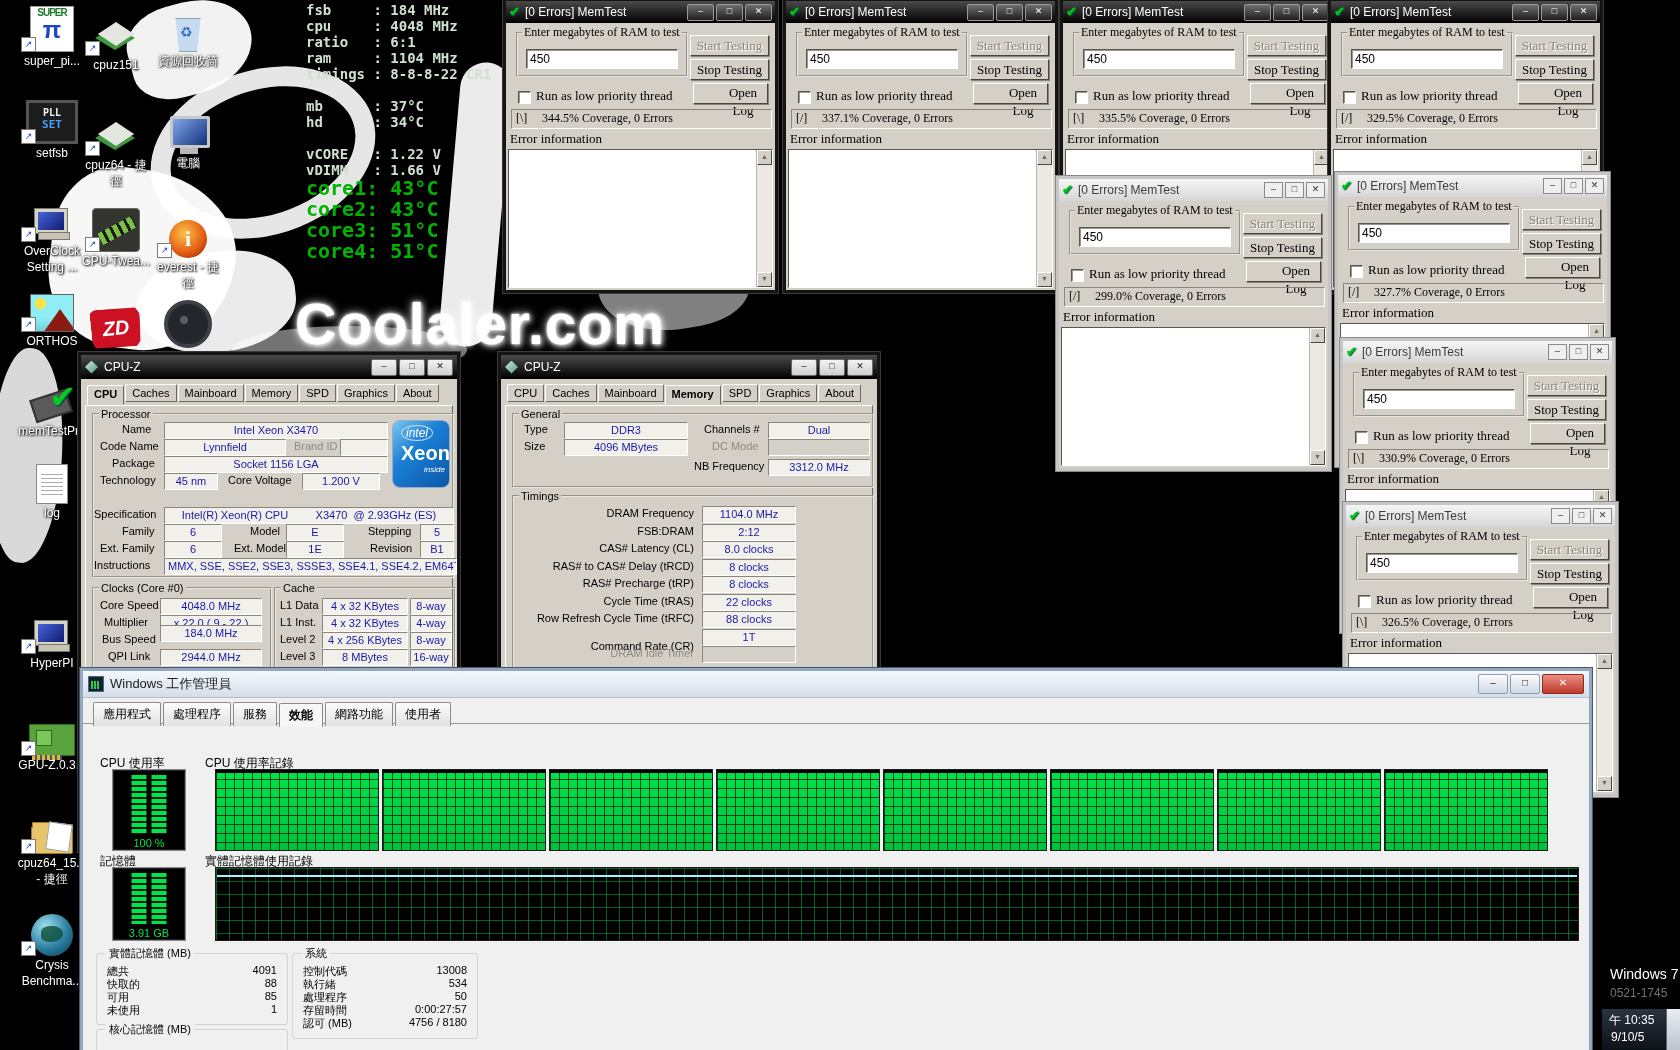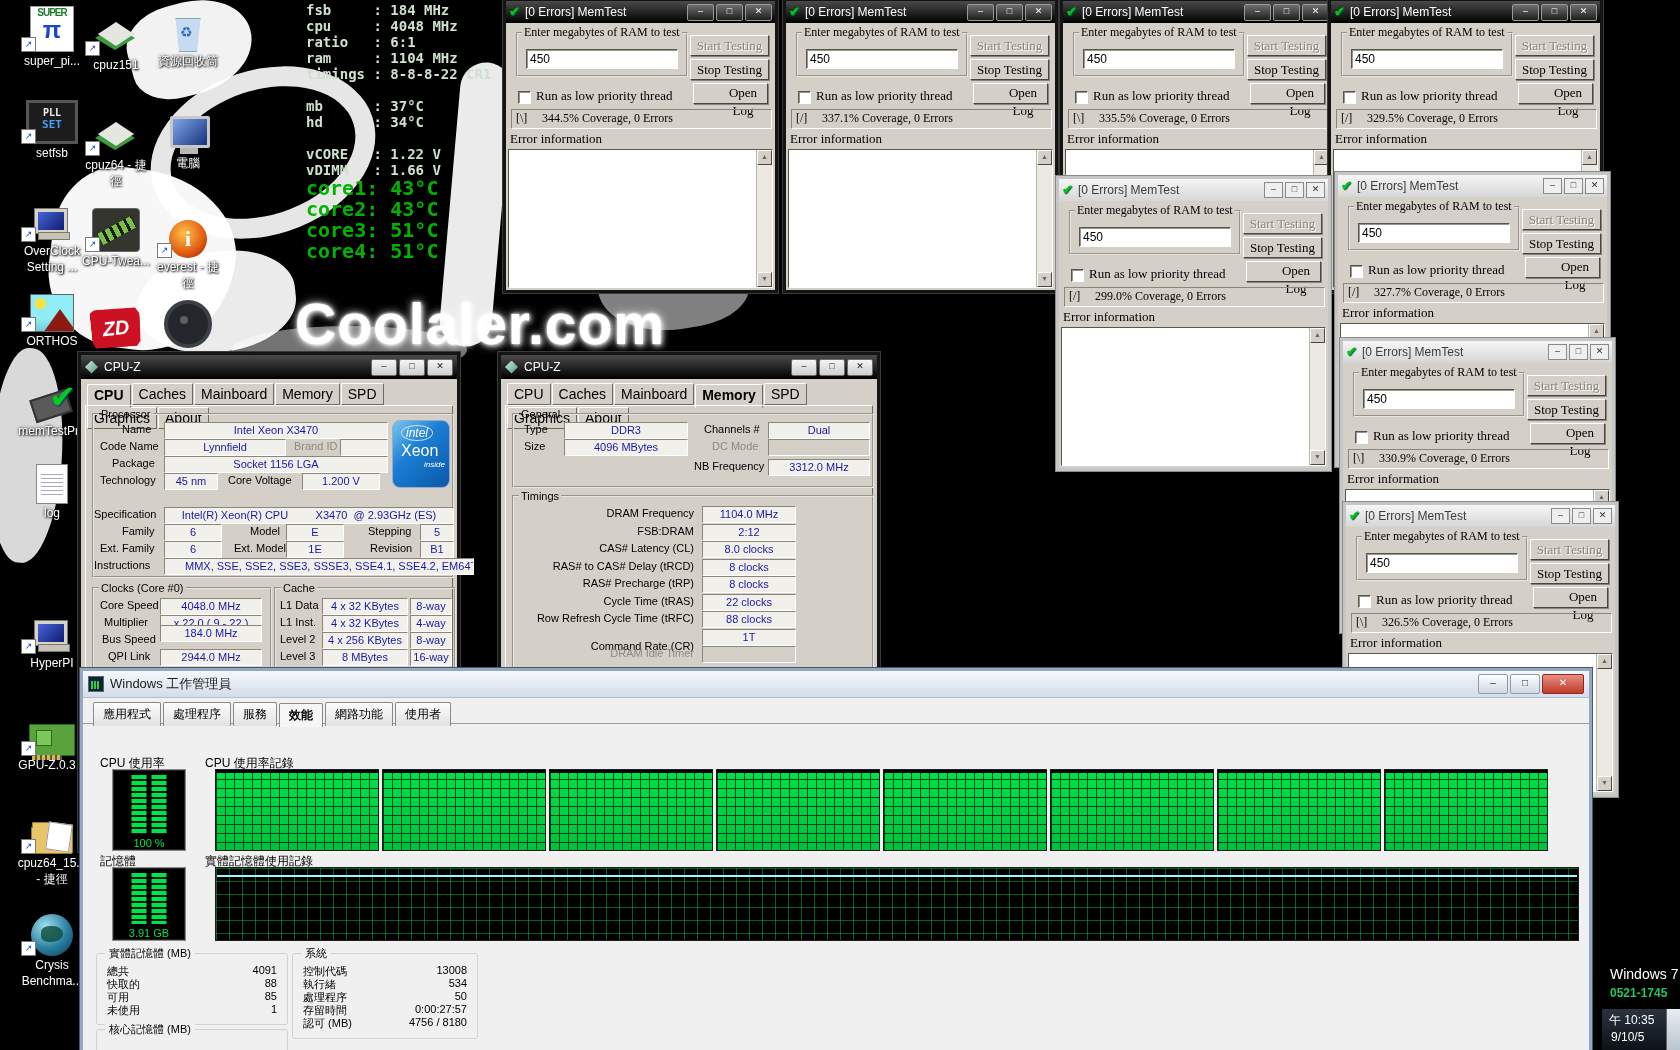--- a/index.html
+++ b/index.html
@@ -113,36 +113,36 @@
   .mt-sarrow.up{top:0;} .mt-sarrow.down{bottom:0;}
   
   .cpuz{position:absolute;width:382px;height:500px;box-sizing:border-box;border:3px solid #141414;background:#d4d0c8;
         box-shadow:0 0 0 1px #3a3a3a;}
   .cz-title{height:24px;background:linear-gradient(#4a4a4a,#000);display:flex;align-items:center;padding:0 4px;}
   .cz-dia{width:13px;height:13px;background:linear-gradient(135deg,#cfe8df,#4f9a7f);clip-path:polygon(50% 0,100% 50%,50% 100%,0 50%);}
   .cz-title-text{color:#fff;font-size:12px;margin-left:6px;flex:1;}
   .cz-btn{width:24px;height:15px;margin-left:2px;background:linear-gradient(#f4f4f4,#cfcfcf);border:1px solid #6a6a6a;
           border-radius:2px;font-size:9px;line-height:13px;text-align:center;color:#222;}
   .cz-tabs{padding:4px 4px 0 6px;height:22px;}
-  .cz-tab{display:inline-block;padding:2px 6px;font-size:14px;background:#d4d0c8;border:1px solid;
+  .cz-tab{display:inline-block;padding:2px 6px;font-size:11px;background:#d4d0c8;border:1px solid;
           border-color:#fff #6e6a60 #6e6a60 #fff;border-radius:2px 2px 0 0;margin-right:1px;color:#000;}
   .cz-tab.active{font-weight:bold;border-bottom-color:#d4d0c8;position:relative;top:1px;padding-bottom:4px;}
   .cz-page{position:absolute;left:4px;right:4px;top:50px;bottom:4px;border:1px solid;border-color:#fff #6e6a60 #6e6a60 #fff;}
   .cz-grp{position:absolute;border:2px groove #e8e6df;margin:0;padding:0;}
   .cz-grp legend{font-size:11px;margin-left:5px;padding:0 2px;font-family:"Liberation Sans",sans-serif;}
   .cz-lab{position:absolute;font-size:11px;color:#000;line-height:15px;white-space:nowrap;}
   .cz-lab.dim{color:#8e8a80;}
   .cz-lab.r{text-align:right;}
   .cz-field{position:absolute;height:15px;background:#f2f0ea;border:1px solid;border-color:#8a867c #fff #fff #8a867c;
             font-size:11px;color:var(--value-blue,#1818a8);text-align:center;line-height:14px;white-space:pre;overflow:hidden;}
   .cz-field.dis{background:#d4d0c8;}
   .cz-logo{position:absolute;background:linear-gradient(135deg,#79c7f0,#1b7fd4 40%,#0a57a8);border-radius:8px;
            border:1px solid #9ac;color:#fff;overflow:hidden;}
   .cz-logo .li{display:block;font-size:12px;font-style:italic;margin:4px 0 0 8px;border:1px solid #cde;border-radius:50%;width:30px;text-align:center;}
-  .cz-logo .lx{display:block;font-size:16px;font-weight:normal;margin:1px 0 0 8px;}
+  .cz-logo .lx{display:block;font-size:20px;font-weight:bold;margin:1px 0 0 8px;}
   .cz-logo .ls{display:block;font-size:8px;font-style:italic;text-align:right;margin-right:4px;}
   
   #taskman{position:absolute;left:80px;top:668px;width:1512px;height:430px;box-sizing:border-box;border:3px solid #93a7c0;
            background:#f0f0f0;z-index:20;box-shadow:0 0 0 1px #45586e;}
   .tm-title{height:26px;background:linear-gradient(#f4f8fc,#d3dde9);display:flex;align-items:center;padding:0 5px;border-bottom:1px solid #b0becd;}
   .tm-appicon{width:14px;height:14px;background:#123;border:1px solid #567;position:relative;}
   .tm-appicon::after{content:"";position:absolute;left:2px;bottom:2px;width:9px;height:8px;
      background:repeating-linear-gradient(90deg,#2ecc40 0 2px,#123 2px 3px);}
   .tm-title-text{font-size:13px;color:#1a1a1a;margin-left:6px;flex:1;}
   .tm-wbtn{width:28px;height:18px;margin-left:2px;background:linear-gradient(#fdfdfd,#cfd9e4);border:1px solid #8e9caa;
@@ -169,21 +169,21 @@
      background:repeating-linear-gradient(to right,rgba(0,190,90,.5) 0 1px,transparent 1px 13px),
                 repeating-linear-gradient(to bottom,rgba(0,190,90,.5) 0 1px,transparent 1px 13px),#000;}
   .memline{position:absolute;left:1px;right:1px;top:7px;height:2px;background:#9ef5ff;}
   .tm-group{position:absolute;border:1px solid #d2d2d2;border-radius:3px;}
   .tm-gtitle{position:absolute;top:-8px;left:8px;background:#f0f0f0;padding:0 4px;font-size:11px;color:#000;white-space:nowrap;}
   .tm-row{position:absolute;left:10px;right:10px;height:13px;font-size:11px;color:#000;}
   .tm-k{float:left;} .tm-v{float:right;}
   
   #corner-wm{position:absolute;left:1610px;top:966px;color:#fff;z-index:4;}
   #corner-wm .l1{font-size:14px;}
-  #corner-wm .l2{font-size:12px;color:#22c55e;margin-top:4px;font-weight:bold;}
+  #corner-wm .l2{font-size:12px;color:#737373;margin-top:4px;}
   #taskbar-frag{position:absolute;left:1602px;top:1008px;width:78px;height:42px;z-index:25;
      background:linear-gradient(#2a3340,#0d1117);border-top:1px solid #000;}
   #taskbar-frag .clock{position:absolute;left:7px;top:3px;color:#fff;font-size:12px;white-space:nowrap;}
   #taskbar-frag .date{position:absolute;left:9px;top:21px;color:#fff;font-size:12px;white-space:nowrap;}
   #showdesk{position:absolute;right:0;top:0;width:13px;height:100%;background:linear-gradient(#e8edf2,#b9c4cf);border-left:1px solid #666;}
 </style>
 </head>
 <body>
 
 <div id="desktop">
@@ -656,21 +656,21 @@
       <div class="cz-field" style="left:200px;top:118px;width:56px">E</div>
       <span class="cz-lab" style="left:282px;top:118px">Stepping</span>
       <div class="cz-field" style="left:334px;top:118px;width:32px">5</div>
       <span class="cz-lab" style="left:14px;top:135px">Ext. Family</span>
       <div class="cz-field" style="left:78px;top:135px;width:56px">6</div>
       <span class="cz-lab" style="left:148px;top:135px">Ext. Model</span>
       <div class="cz-field" style="left:200px;top:135px;width:56px">1E</div>
       <span class="cz-lab" style="left:284px;top:135px">Revision</span>
       <div class="cz-field" style="left:334px;top:135px;width:32px">B1</div>
       <span class="cz-lab" style="left:8px;top:152px">Instructions</span>
-      <div class="cz-field" style="left:78px;top:152px;width:288px;text-align:left;padding-left:20px">MMX, SSE, SSE2, SSE3, SSSE3, SSE4.1, SSE4.2, EM64T</div>
+      <div class="cz-field" style="left:78px;top:152px;width:288px;text-align:left;padding-left:3px">MMX, SSE, SSE2, SSE3, SSSE3, SSE4.1, SSE4.2, EM64T</div>
       <fieldset class="cz-grp" style="left:6px;top:176px;width:176px;height:150px">
           <legend>Clocks (Core #0)</legend>
         </fieldset>
       <span class="cz-lab" style="left:14px;top:192px">Core Speed</span>
       <div class="cz-field" style="left:74px;top:192px;width:100px">4048.0 MHz</div>
       <span class="cz-lab" style="left:18px;top:209px">Multiplier</span>
       <div class="cz-field" style="left:74px;top:209px;width:100px">x 22.0 ( 9 - 22 )</div>
       <span class="cz-lab" style="left:16px;top:226px">Bus Speed</span>
       <div class="cz-field" style="left:74px;top:219px;width:100px">184.0 MHz</div>
       <span class="cz-lab" style="left:22px;top:243px">QPI Link</span>

